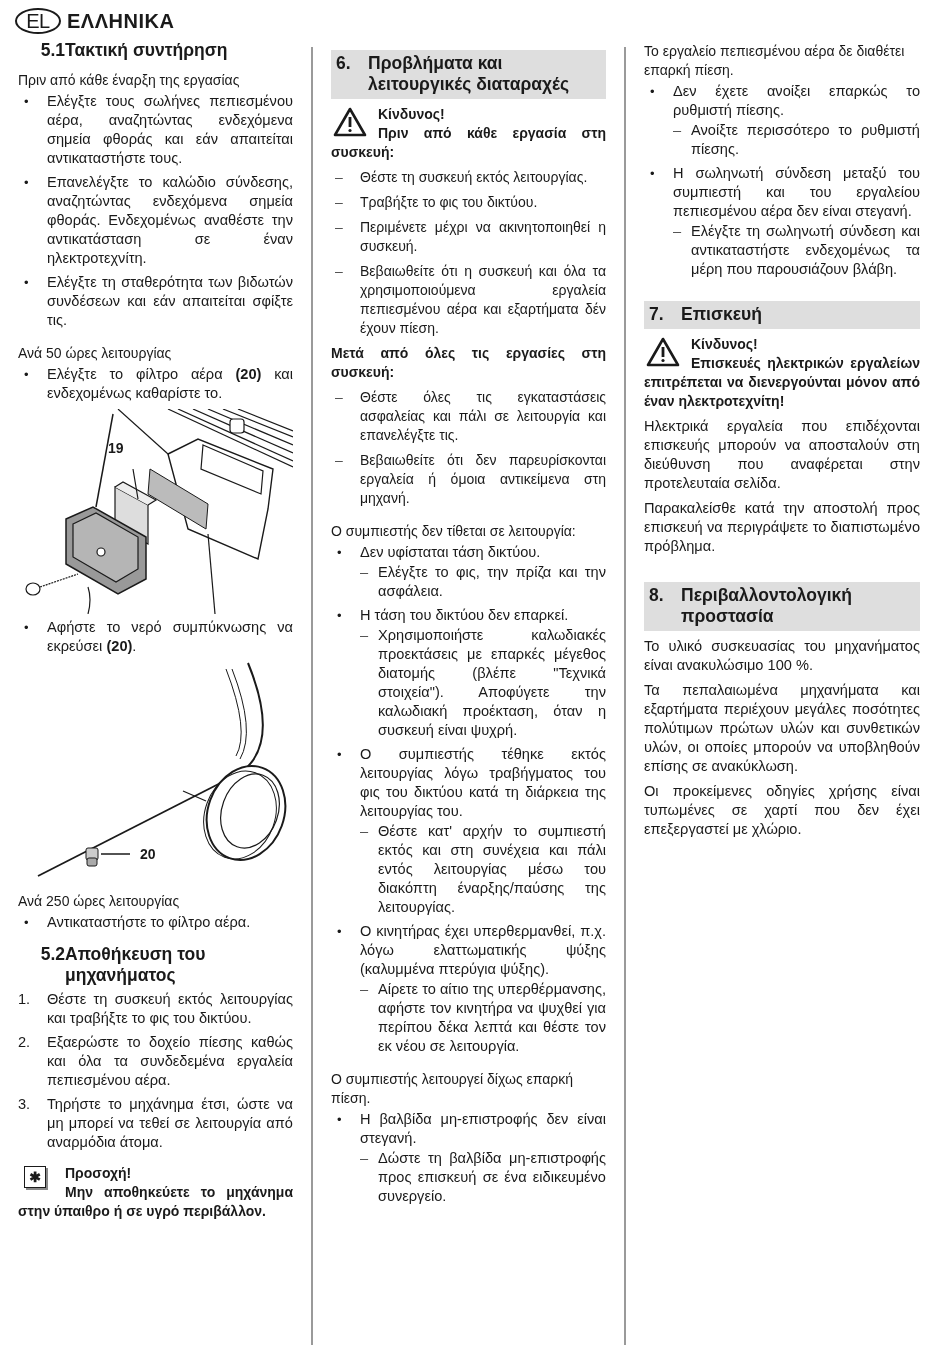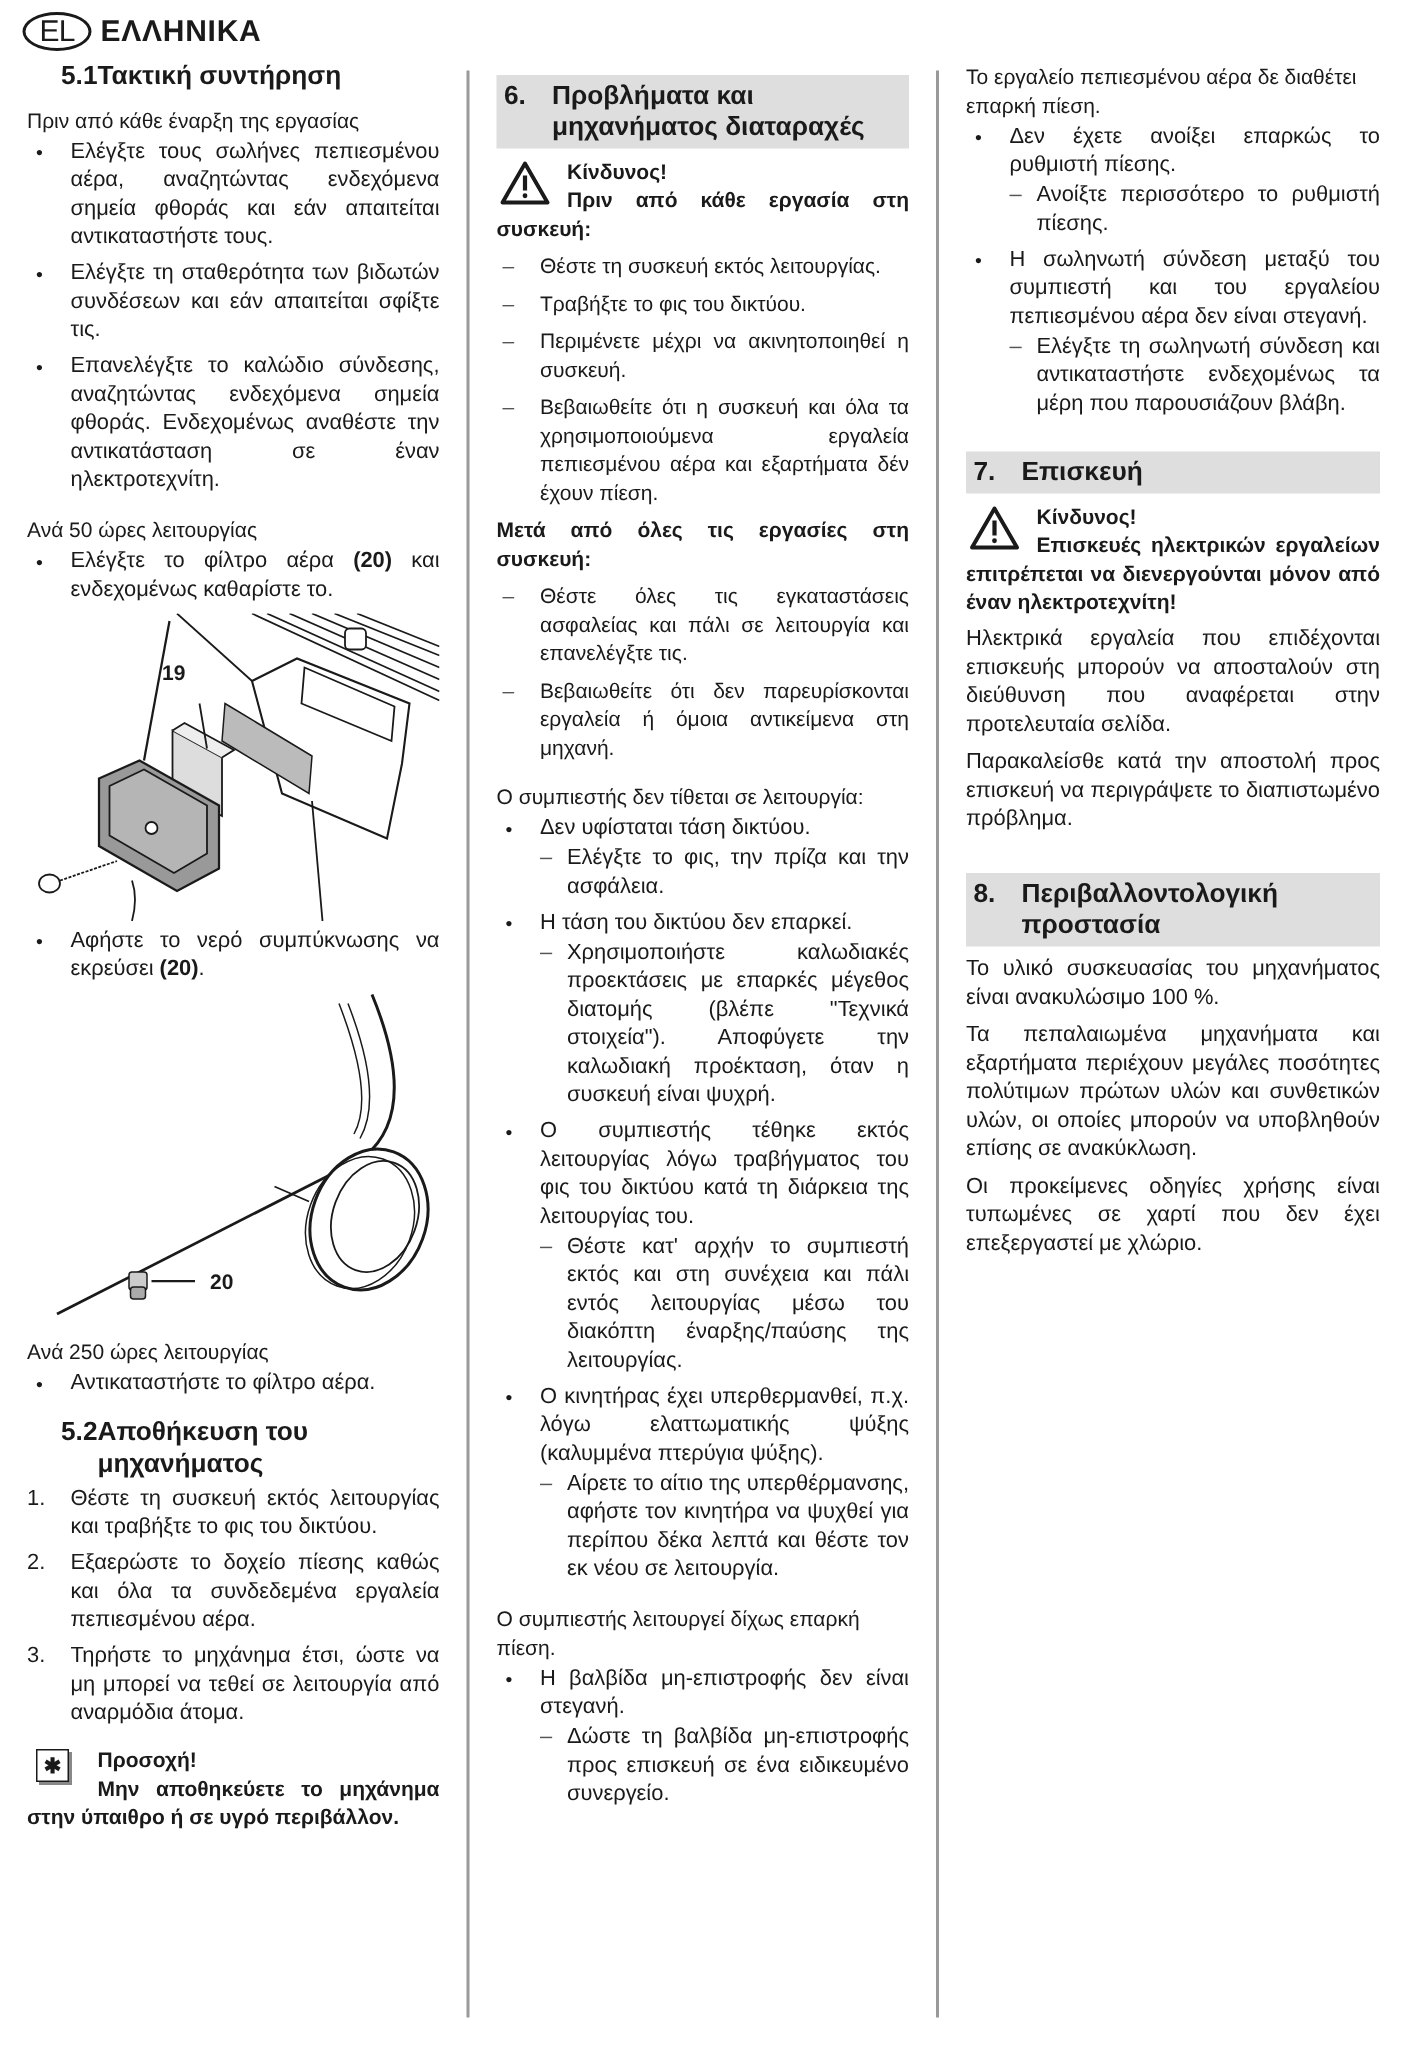--- a/index.html
+++ b/index.html
@@ -70,22 +70,22 @@
 
 <div class="col col1">
   <div class="sec-title">
     <span class="num">5.1</span>
     <span>Τακτική συντήρηση</span>
   </div>
 
   <div class="subhead">Πριν από κάθε έναρξη της εργασίας</div>
   <ul class="bullets">
     <li>Ελέγξτε τους σωλήνες πεπιεσμένου αέρα, αναζητώντας ενδεχόμενα σημεία φθοράς και εάν απαιτείται αντικαταστήστε τους.</li>
+    <li>Επανελέγξτε το καλώδιο σύνδεσης, αναζητώντας ενδεχόμενα σημεία φθοράς. Ενδεχομένως αναθέστε την αντικατάσταση σε έναν ηλεκτροτεχνίτη.</li>
     <li>Ελέγξτε τη σταθερότητα των βιδωτών συνδέσεων και εάν απαιτείται σφίξτε τις.</li>
-    <li>Επανελέγξτε το καλώδιο σύνδεσης, αναζητώντας ενδεχόμενα σημεία φθοράς. Ενδεχομένως αναθέστε την αντικατάσταση σε έναν ηλεκτροτεχνίτη.</li>
   </ul>
 
   <div class="subhead bigmargin">Ανά 50 ώρες λειτουργίας</div>
   <ul class="bullets">
     <li><span>Ελέγξτε το φίλτρο αέρα </span><b>(20)</b><span> και ενδεχομένως καθαρίστε το.</span></li>
   </ul>
 
   <div class="figure" style="height:205px;">
     <svg width="275" height="205" viewBox="0 0 275 205">
       <g fill="none" stroke="#1a1a1a" stroke-width="1.2">
@@ -164,21 +164,21 @@
   <div class="caution">
     <div class="caution-icon">✱</div>
     <span class="warn-title">Προσοχή!</span>
     <span class="warn-text">Μην αποθηκεύετε το μηχάνημα στην ύπαιθρο ή σε υγρό περιβάλλον.</span>
   </div>
 </div>
 
 <div class="col col2">
   <div class="gray-title">
     <span class="num">6.</span>
-    <span>Προβλήματα και μηχανήματος διαταραχές</span>
+    <span>Προβλήματα και λειτουργικές διαταραχές</span>
   </div>
 
   <div class="warn">
     <svg class="warn-icon" viewBox="0 0 34 30">
       <path d="M17 2 L32 28 L2 28 Z" fill="#fff" stroke="#1a1a1a" stroke-width="2.6" stroke-linejoin="round"></path>
       <rect x="15.6" y="10" width="2.8" height="10" fill="#1a1a1a"></rect>
       <circle cx="17" cy="23.5" r="1.6" fill="#1a1a1a"></circle>
     </svg>
     <span class="warn-title">Κίνδυνος!</span>
     <span class="warn-text">Πριν από κάθε εργασία στη συσκευή:</span>

